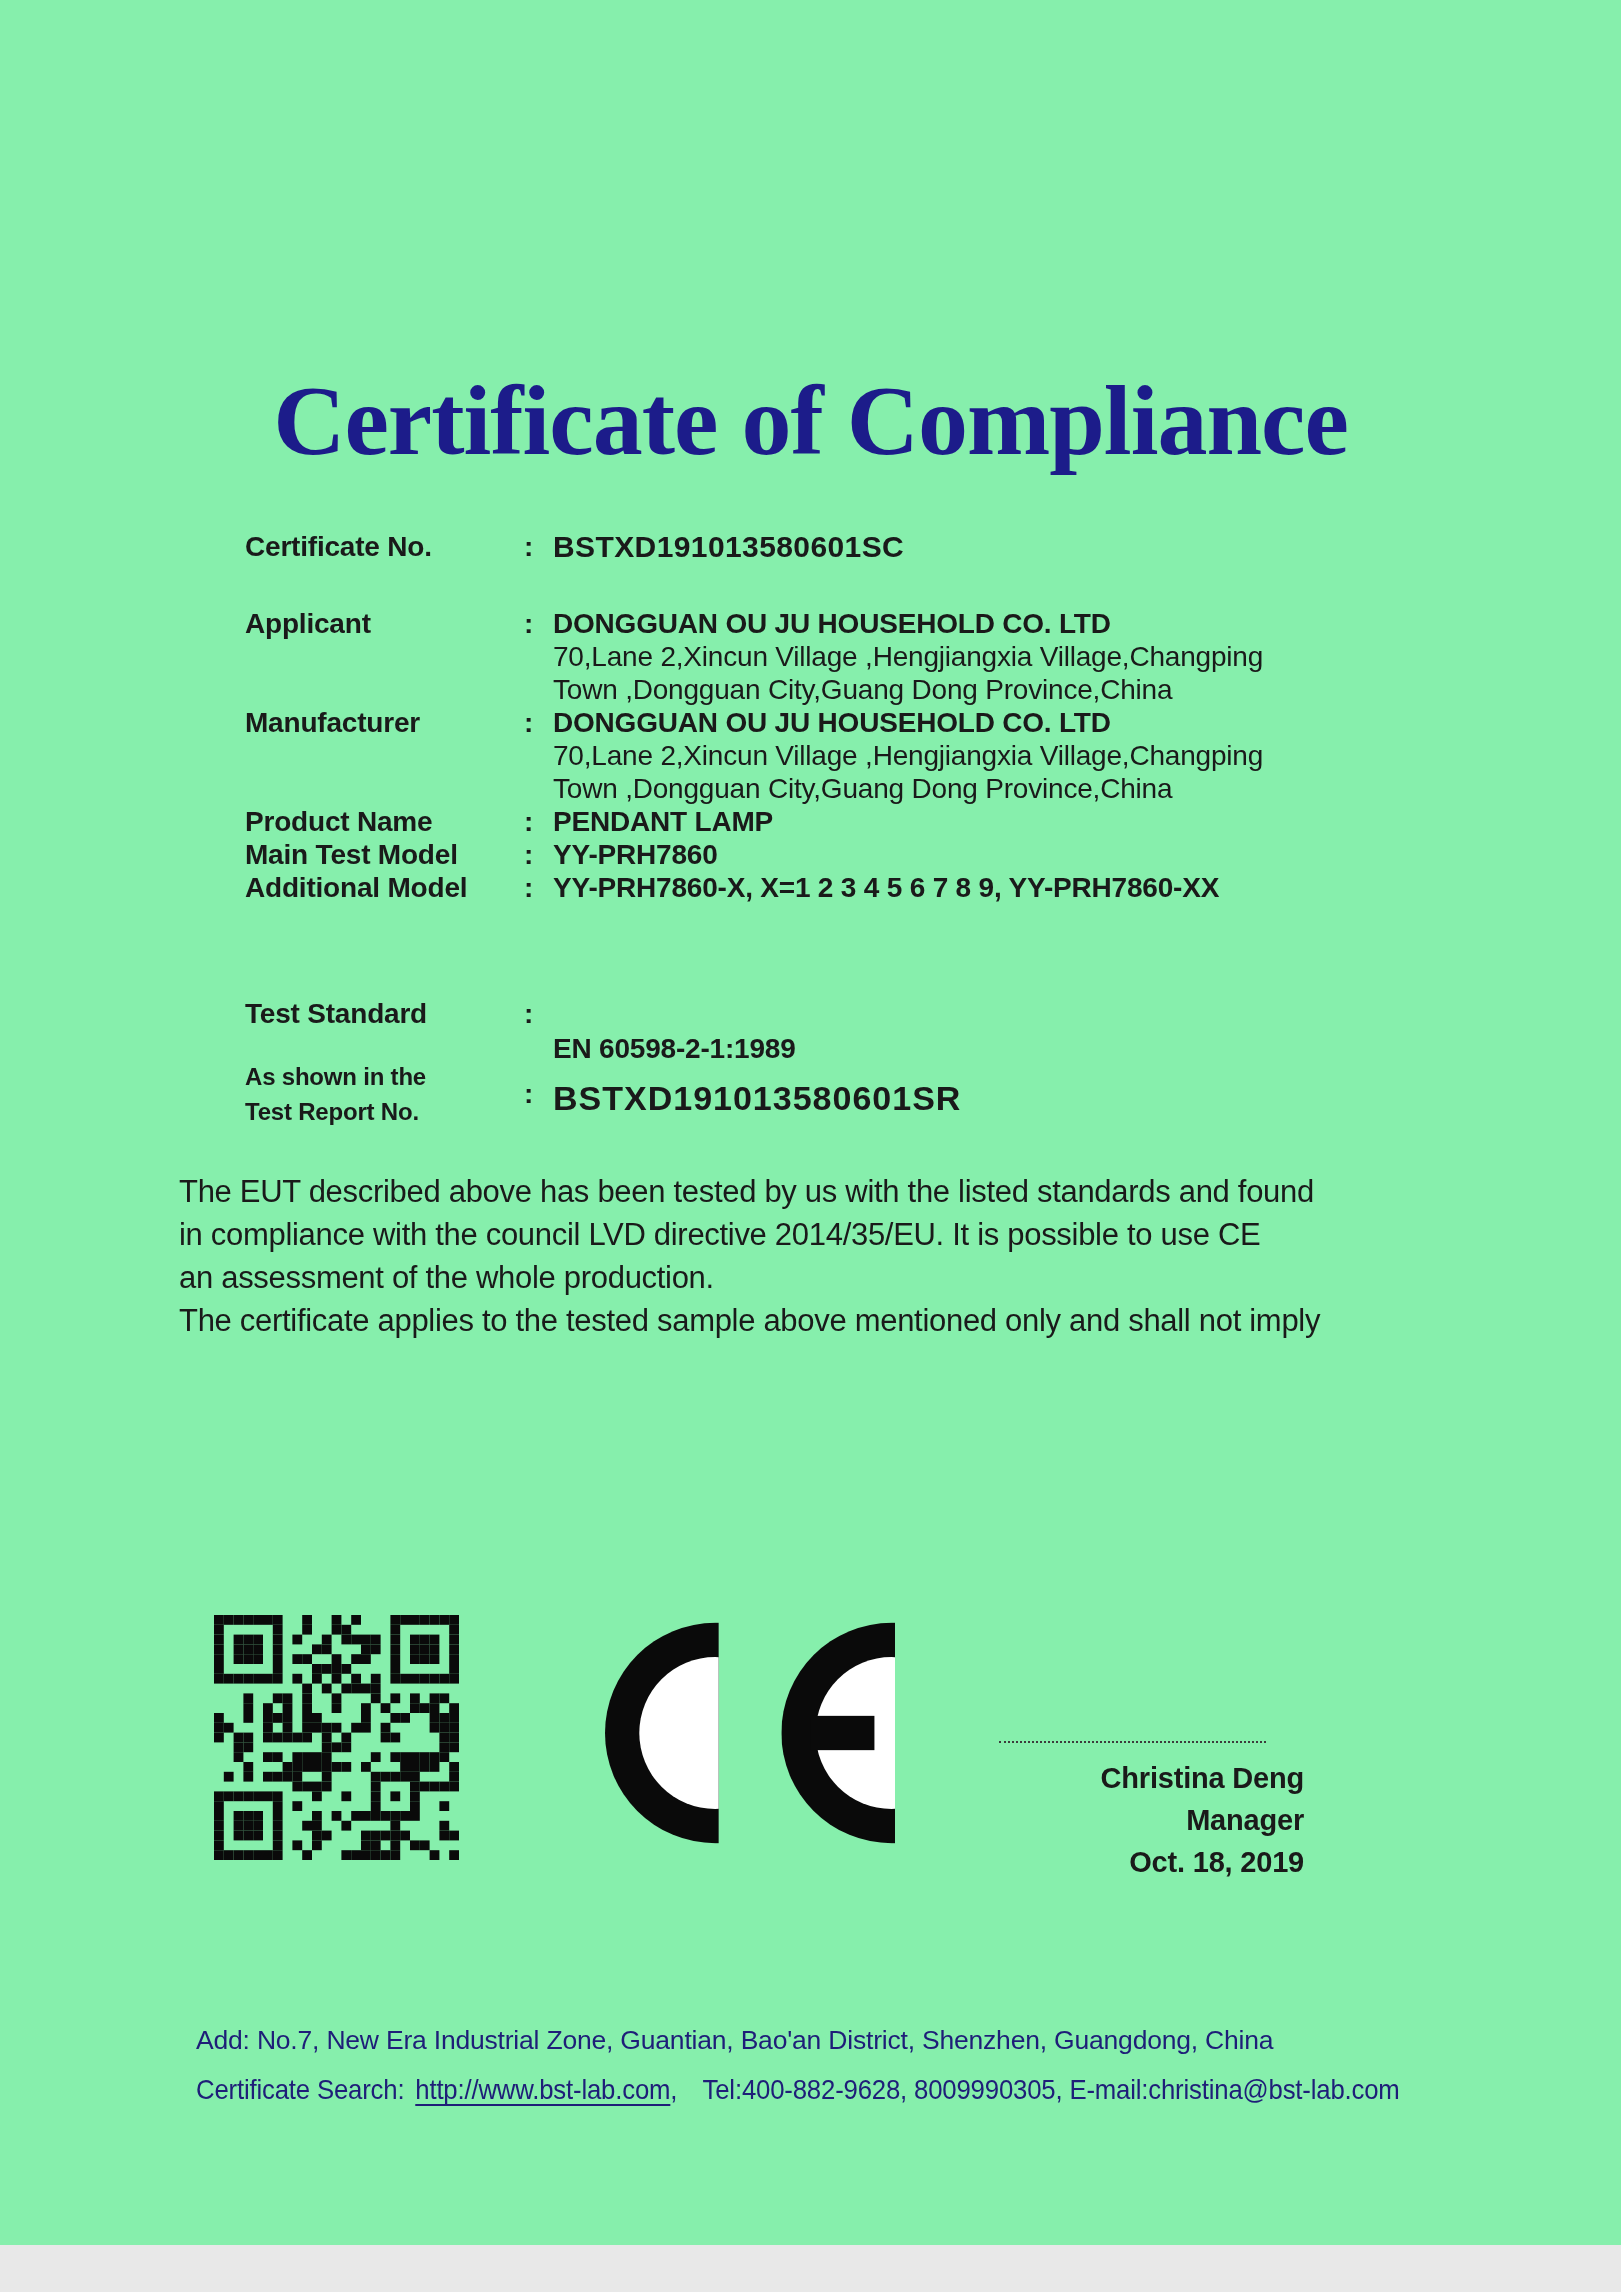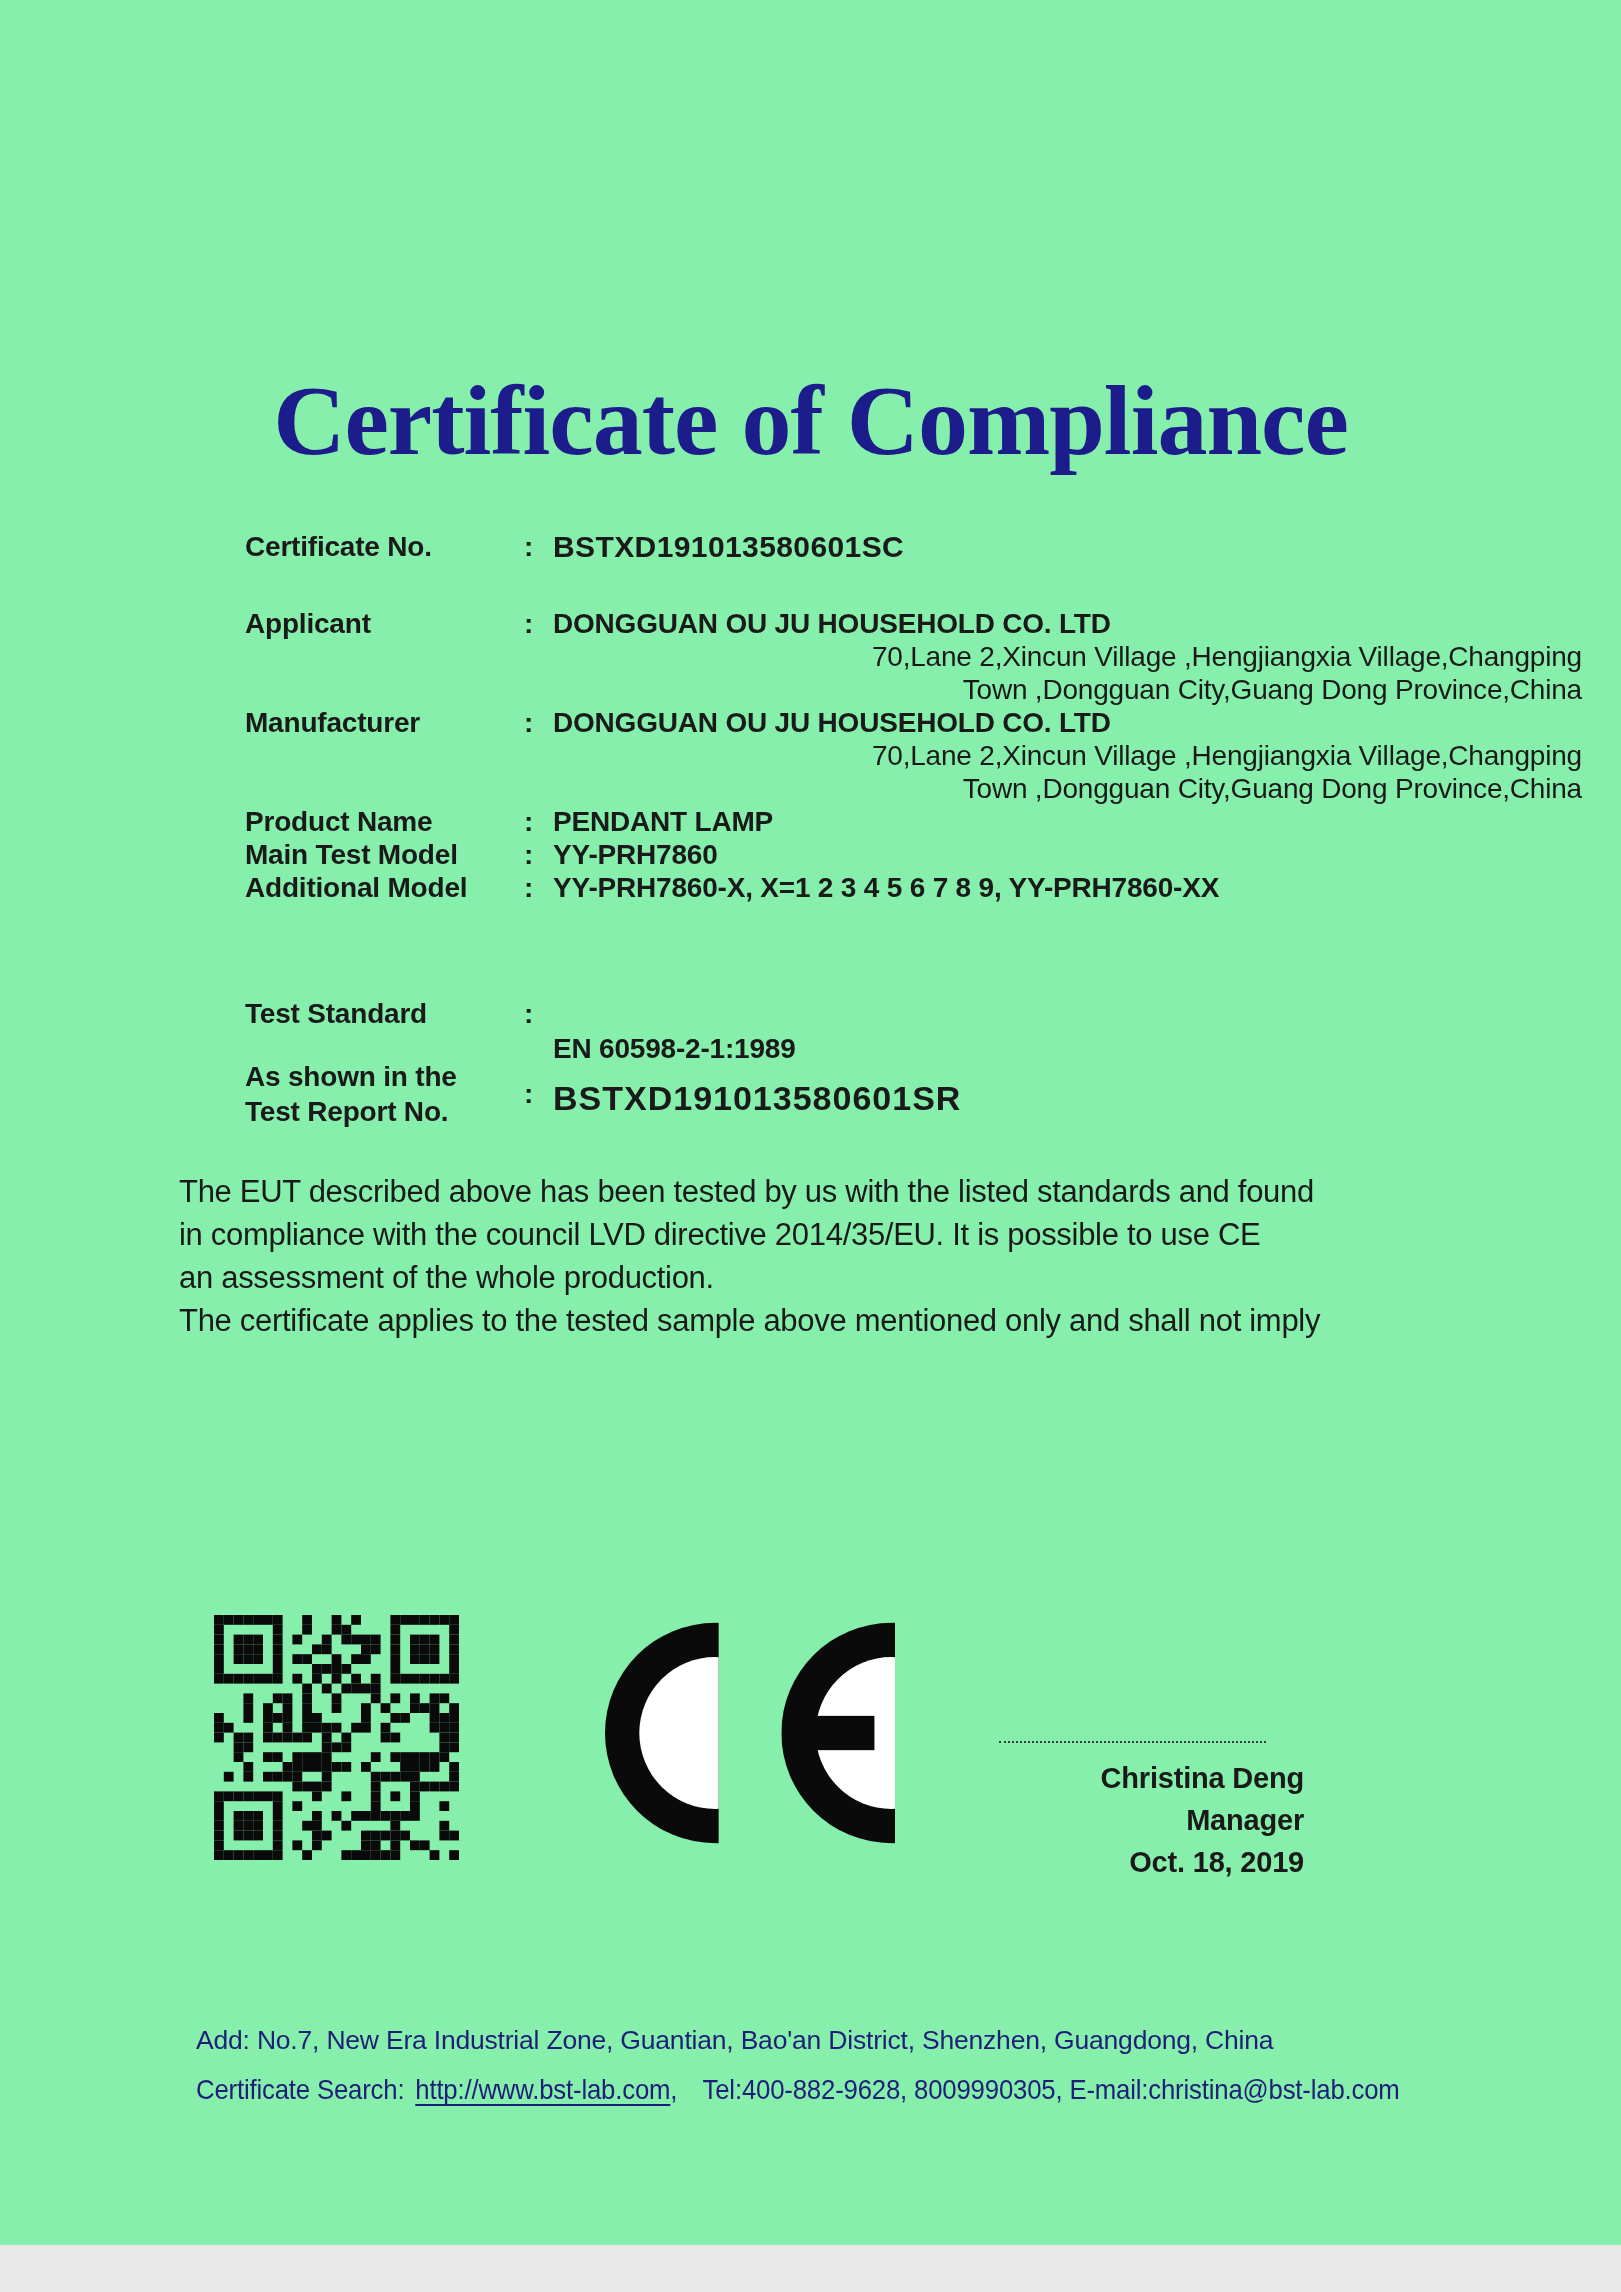--- a/index.html
+++ b/index.html
@@ -28,31 +28,31 @@
   .irow{
     display:grid;
     grid-template-columns:279px 29px auto;
     font-size:28px;line-height:33px;
     letter-spacing:-0.2px;
     white-space:nowrap;
   }
   .irow .lab{font-weight:bold;}
   .irow .col{font-weight:bold;}
   .irow .val{font-weight:bold;}
-  .irow .val.reg{font-weight:normal;text-align:right;}
+  .irow .val.reg{font-weight:normal;}
   .irow .val.big{font-size:30px;letter-spacing:0.4px;}
   .gap-after-cert{height:44px;}
   .standards{position:absolute;left:245px;top:996px;right:39px;}
   .standards .irow{line-height:35px;}
   .report{
     position:absolute;left:245px;top:1059px;right:39px;
     display:grid;grid-template-columns:279px 29px auto;
     align-items:center;
   }
-  .report .lab{font-weight:bold;font-size:28px;line-height:35px;letter-spacing:-0.2px;}
+  .report .lab{font-weight:bold;font-size:24px;line-height:35px;letter-spacing:-0.2px;}
   .report .col{font-weight:bold;font-size:28px;}
   .report .val{font-weight:bold;font-size:34px;letter-spacing:1px;white-space:nowrap;margin-top:8px;}
   
   .bodytext{
     position:absolute;left:179px;top:1170px;width:1313px;
     font-size:31px;line-height:43px;letter-spacing:-0.3px;
     white-space:nowrap;
   }
   
   .qr{position:absolute;left:214px;top:1615px;width:245px;height:245px;}

